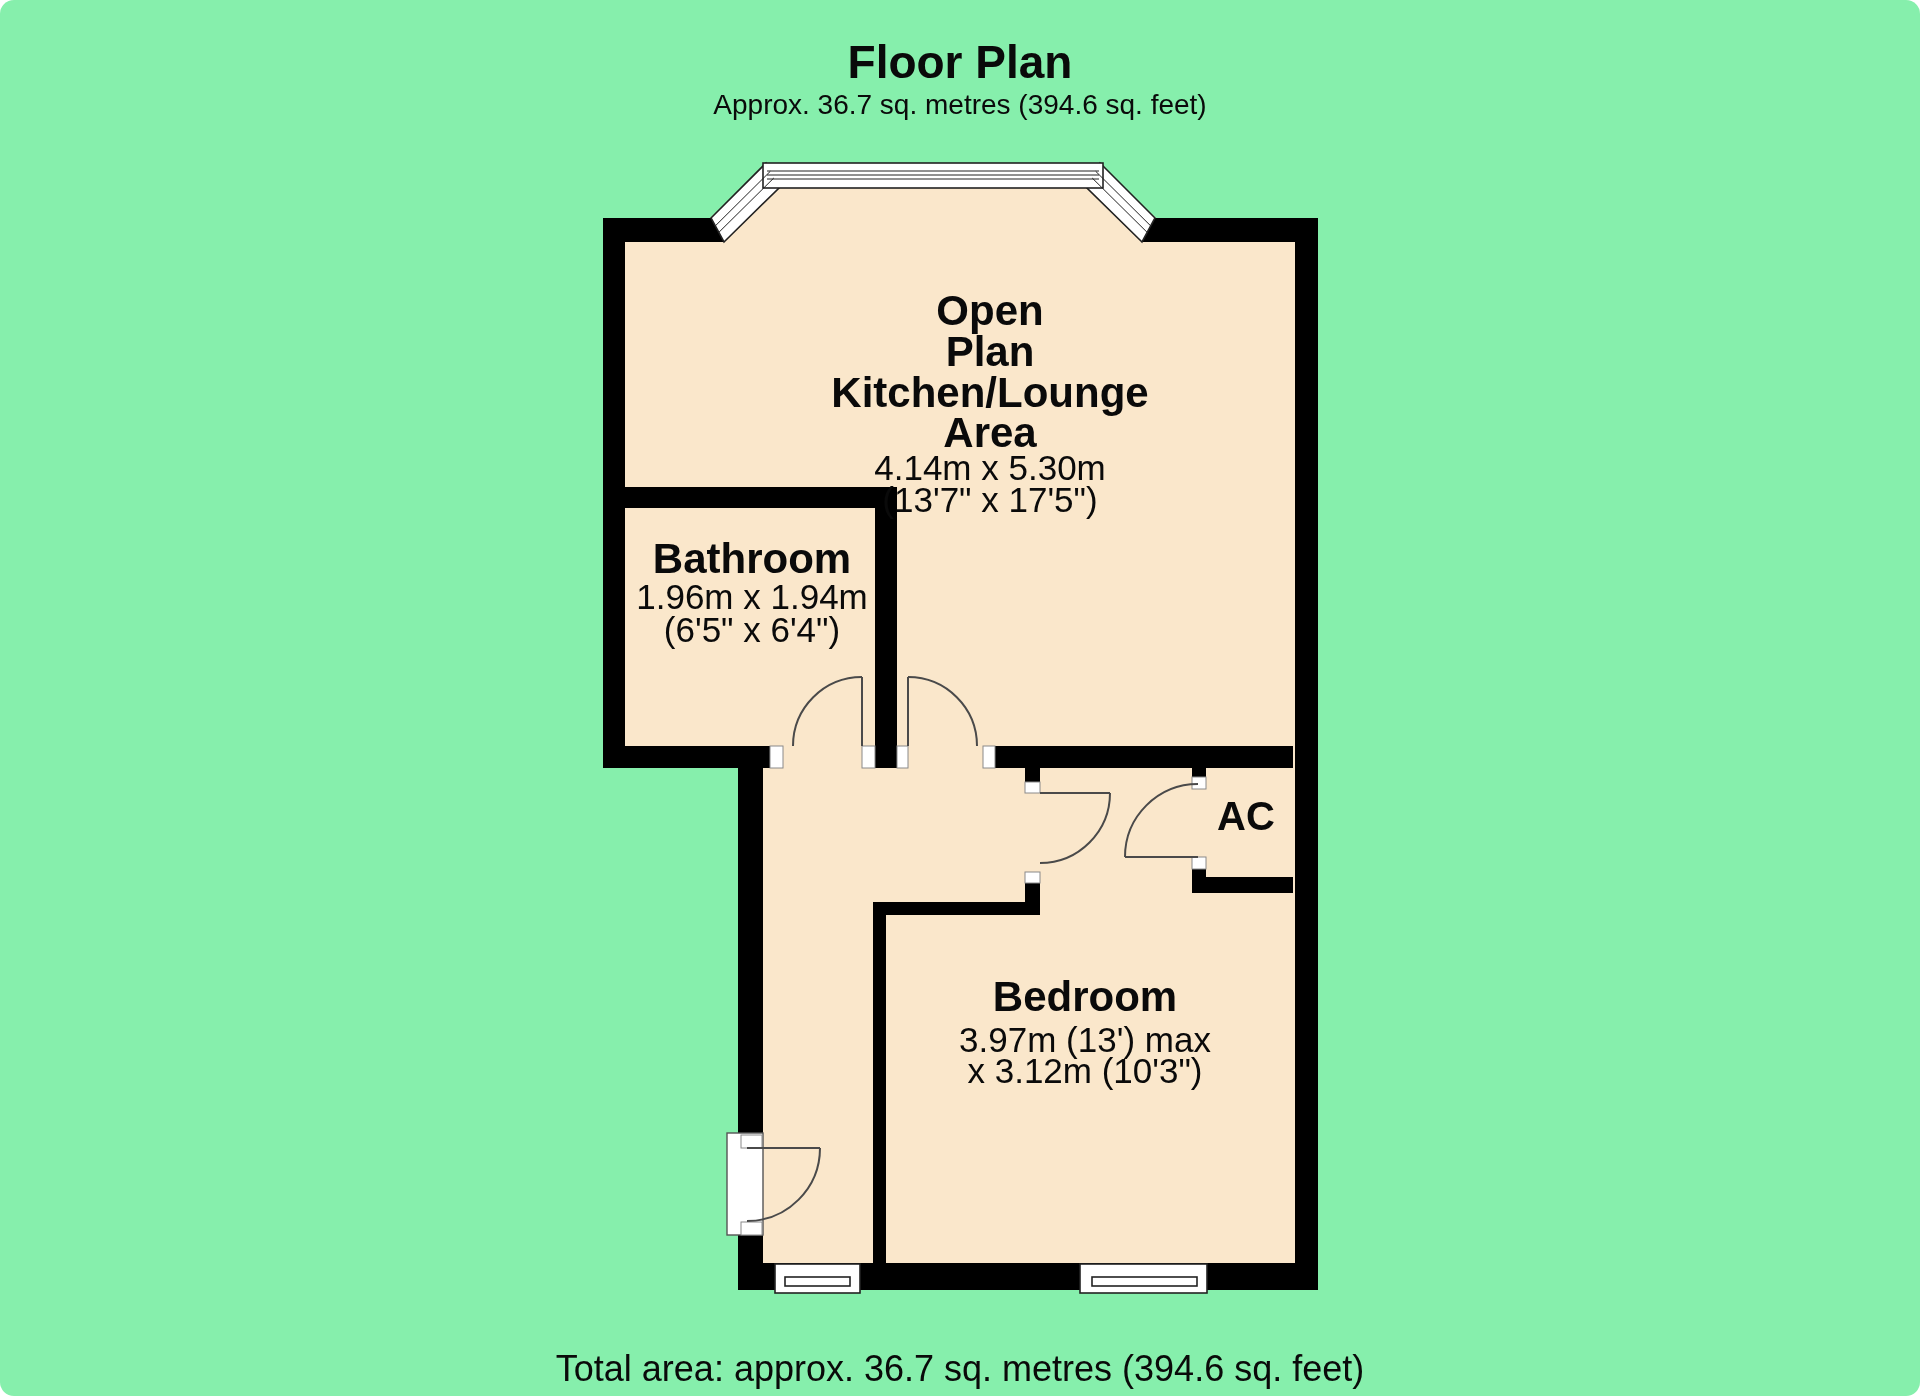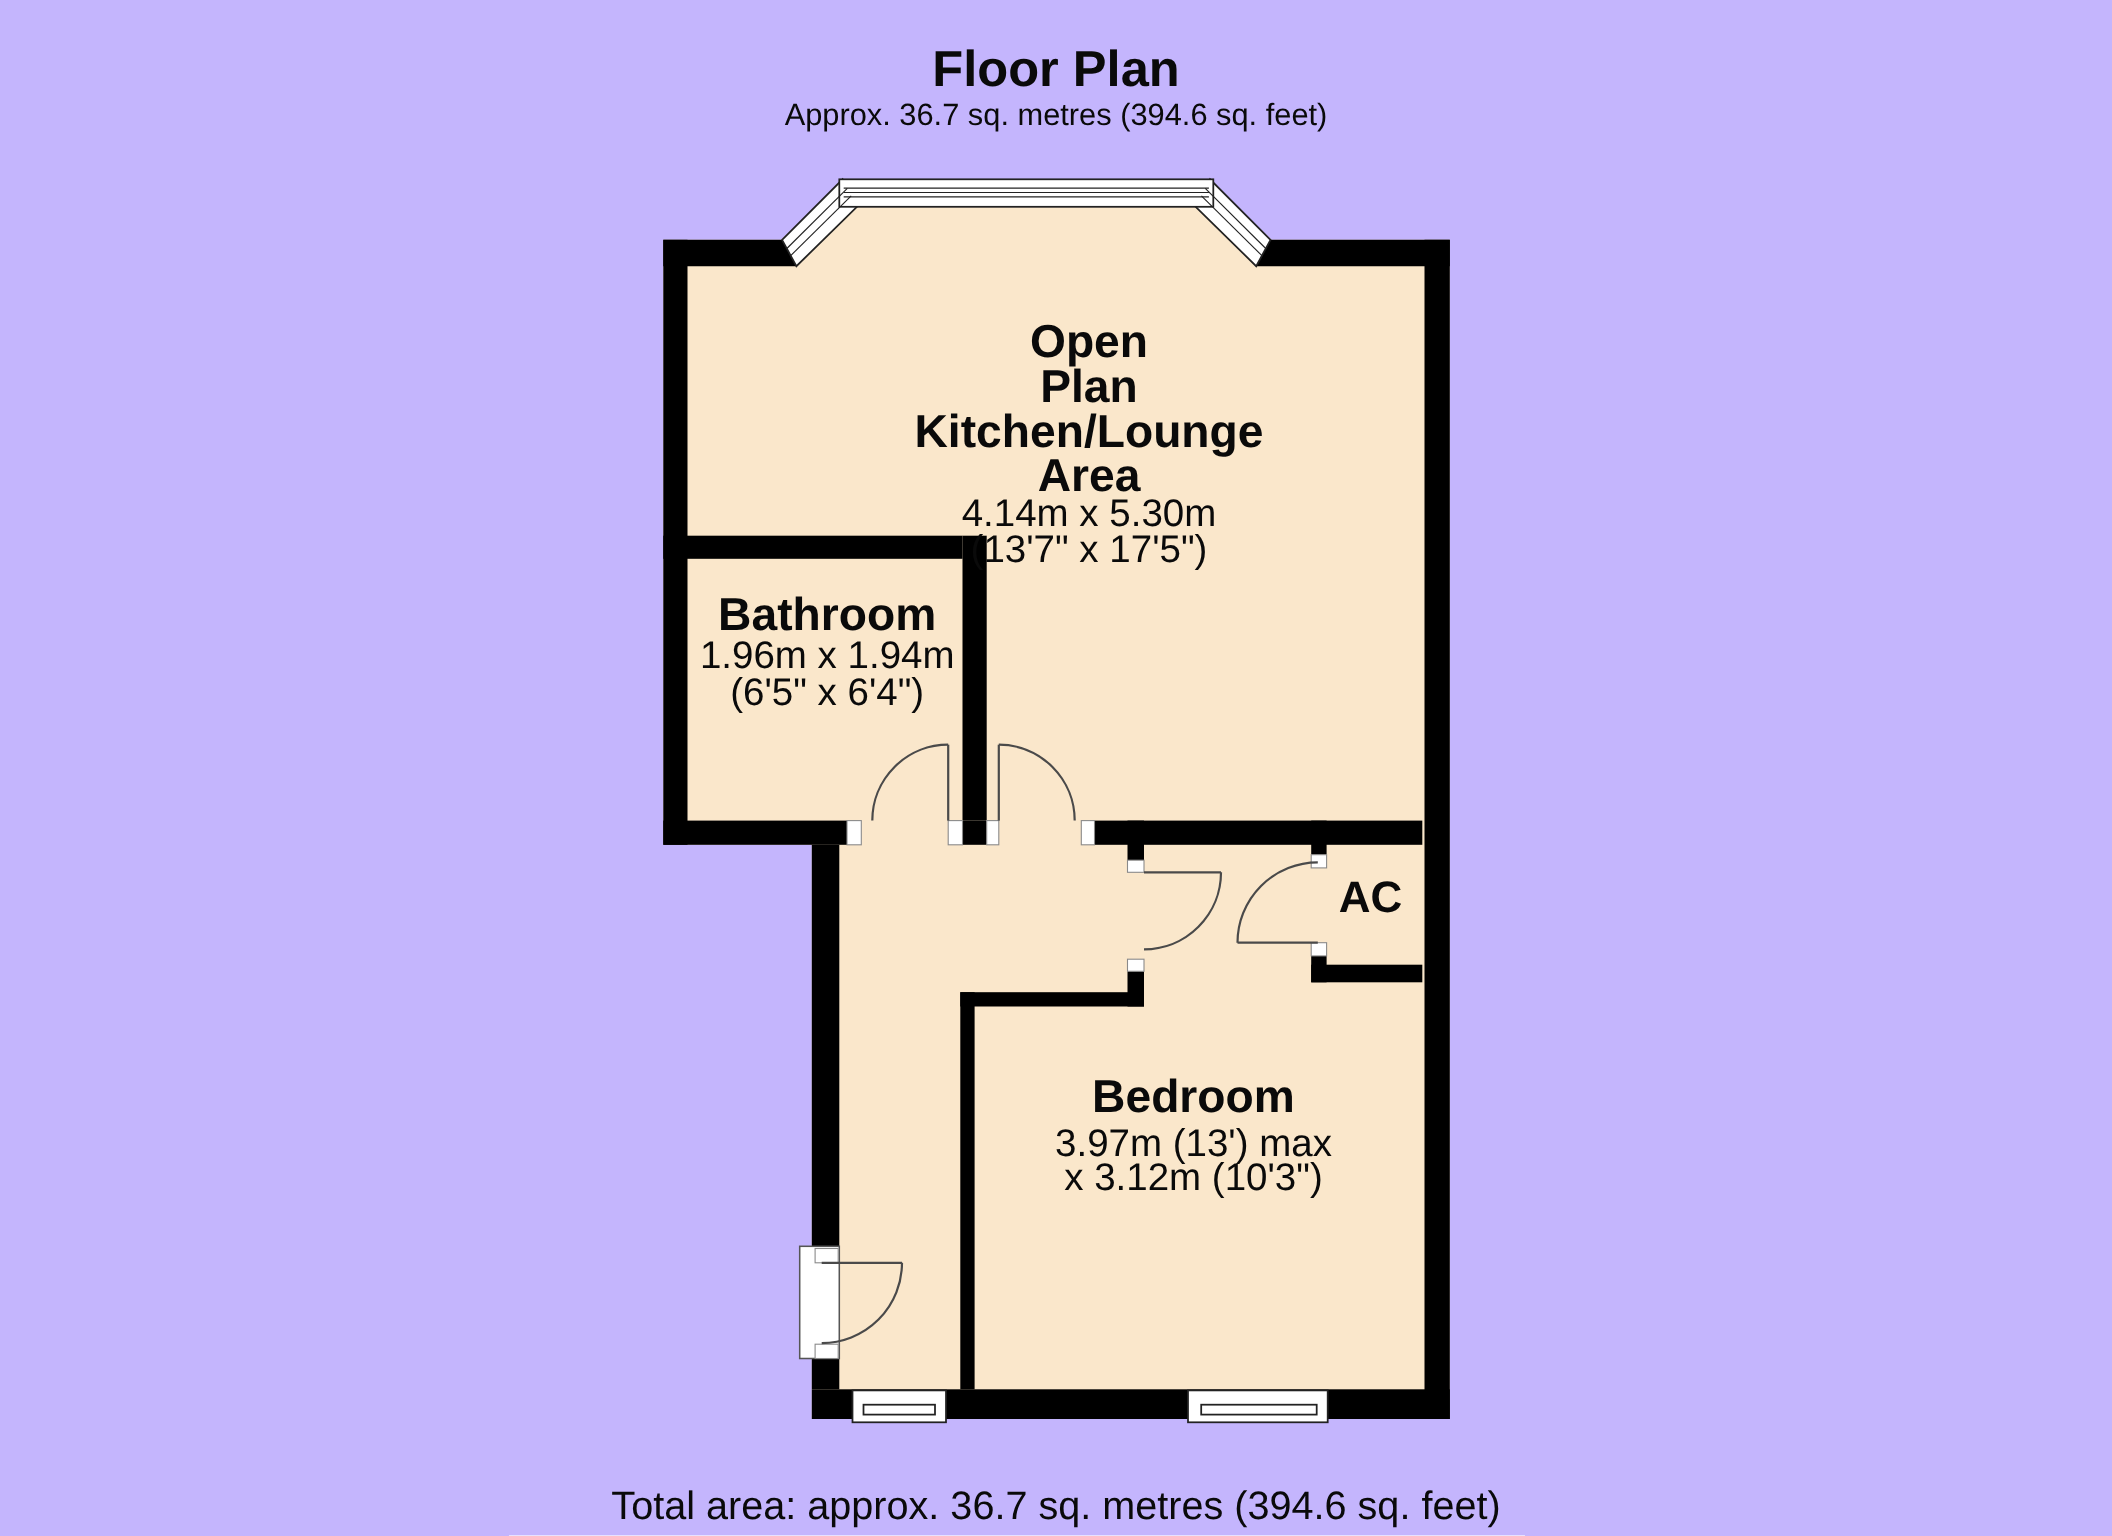--- a/index.html
+++ b/index.html
@@ -4,23 +4,24 @@
 <style>
   html, body {
     margin: 0;
     padding: 0;
     background: #ffffff;
   }
   .page {
     position: relative;
     width: 1920px;
     height: 1396px;
-    background: #c4b5fd;
+    background: #86efac;
     overflow: hidden;
     font-family: "Liberation Sans", sans-serif;
+    border-radius: 14px;
   }
   svg { display: block; }
 
   .t-title      { font: 700 46px "Liberation Sans", sans-serif; fill: #0a0a0a; }
   .t-subtitle   { font: 400 28px "Liberation Sans", sans-serif; fill: #0a0a0a; }
   .t-room       { font: 700 42px "Liberation Sans", sans-serif; fill: #0a0a0a; }
   .t-ac         { font: 700 40px "Liberation Sans", sans-serif; fill: #0a0a0a; }
   .t-dims       { font: 400 35px "Liberation Sans", sans-serif; fill: #0a0a0a; }
   .t-footer     { font: 400 36px "Liberation Sans", sans-serif; fill: #0a0a0a; }
 

